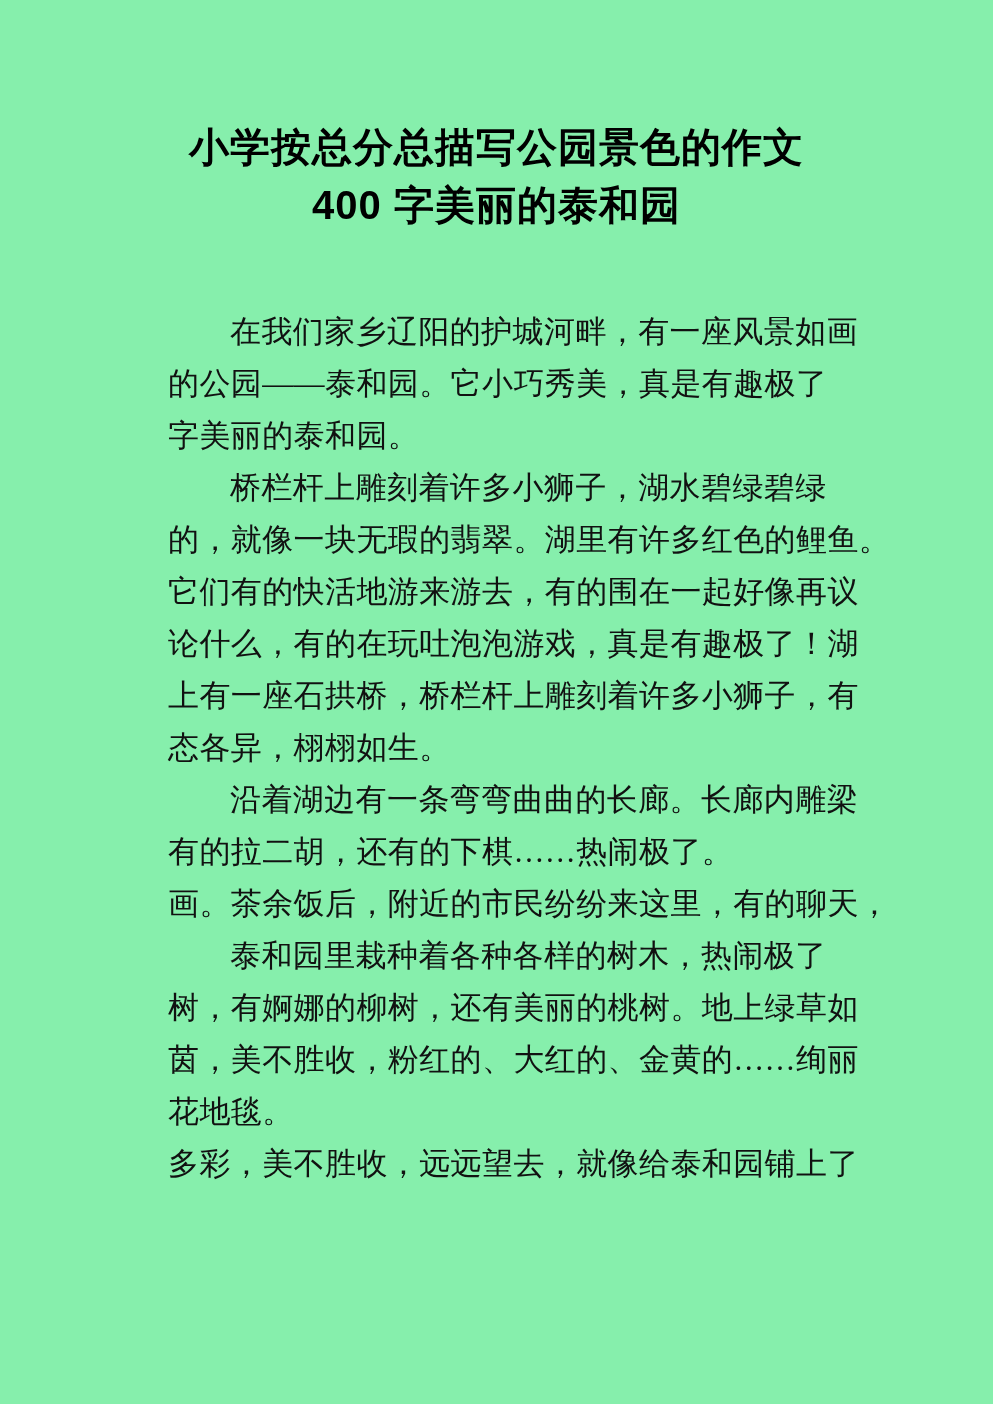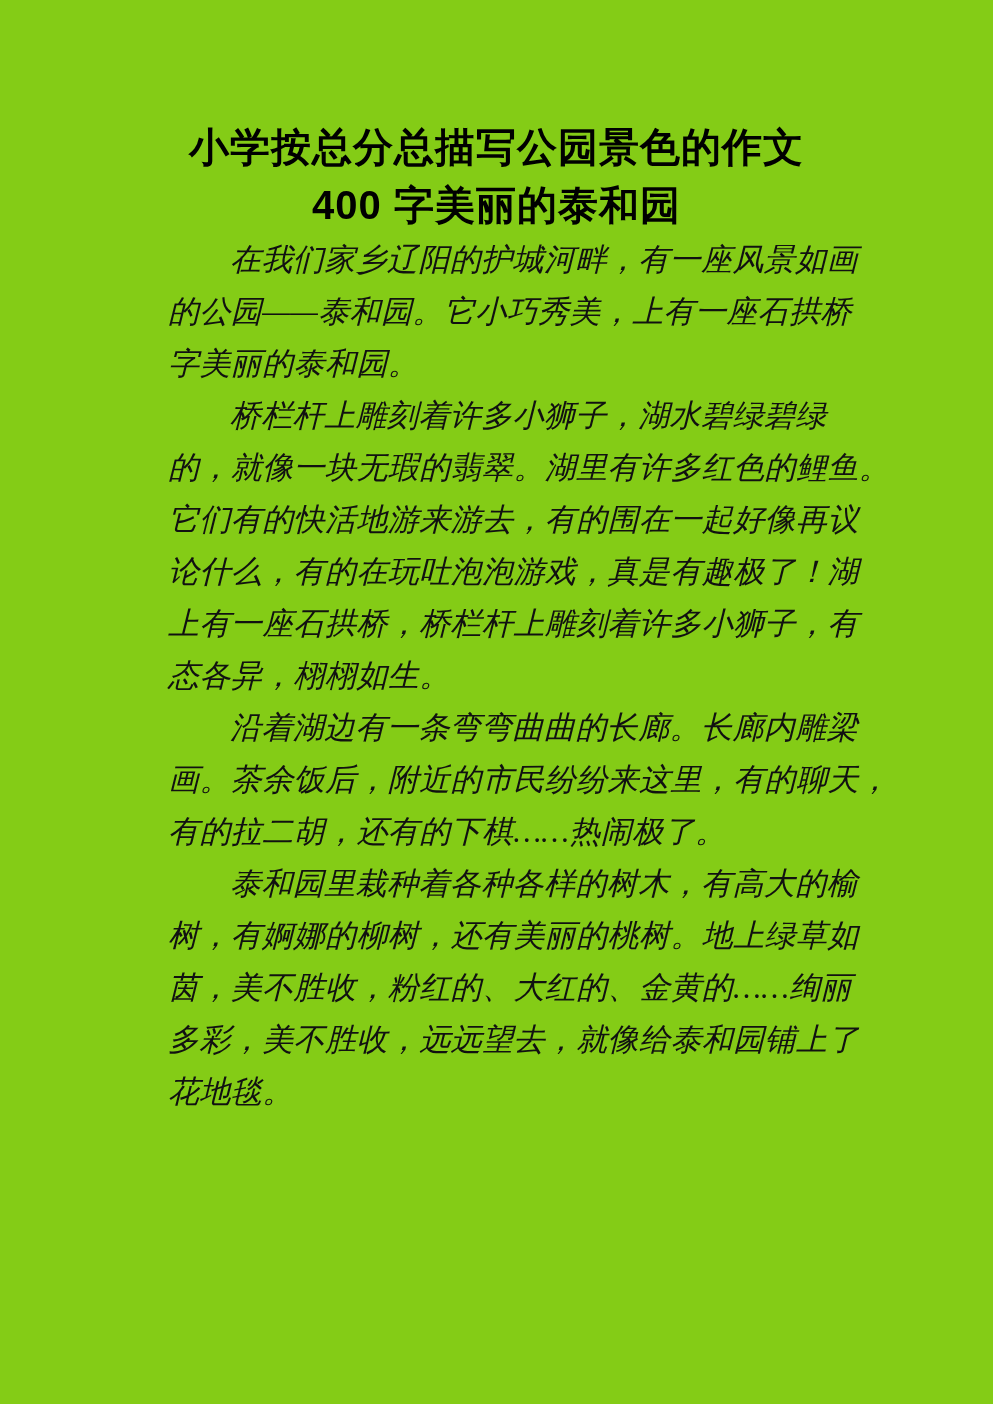--- a/index.html
+++ b/index.html
@@ -2,37 +2,37 @@
 <html><head>
 <meta charset="utf-8">
 <style>
   * { margin: 0; padding: 0; box-sizing: border-box; }
   html, body { background: #ffffff; }
   .page {
     position: relative;
     width: 993px;
     height: 1404px;
     margin: 0 auto;
-    background: #84cc16;
+    background: #86efac;
     overflow: hidden;
   }
   .doc-title {
     padding-top: 118px;
     text-align: center;
     font-family: "Liberation Sans", "DejaVu Sans", sans-serif;
     font-weight: bold;
     font-size: 40px;
     line-height: 58px;
     color: #000000;
     letter-spacing: 1px;
   }
   .doc-body {
+    margin-top: 72px;
     padding-left: 168px;
     padding-right: 64px;
-    font-style: italic;
   }
   .line {
     font-family: "Liberation Serif", "DejaVu Serif", serif;
     font-size: 31px;
     line-height: 52px;
     color: #111111;
     white-space: pre;
     letter-spacing: 0.4px;
   }
   .line.indent {
@@ -46,41 +46,41 @@
 
   <div class="doc-title">
     <div>小学按总分总描写公园景色的作文</div>
     <div>400 字美丽的泰和园</div>
   </div>
 
   <div class="doc-body">
 
     <div>
       <div class="line indent">在我们家乡辽阳的护城河畔，有一座风景如画</div>
-      <div class="line">的公园——泰和园。它小巧秀美，上有一座石拱桥</div>
+      <div class="line">的公园——泰和园。它小巧秀美，真是有趣极了</div>
       <div class="line">字美丽的泰和园。</div>
     </div>
 
     <div>
       <div class="line indent">桥栏杆上雕刻着许多小狮子，湖水碧绿碧绿</div>
       <div class="line">的，就像一块无瑕的翡翠。湖里有许多红色的鲤鱼。</div>
       <div class="line">它们有的快活地游来游去，有的围在一起好像再议</div>
       <div class="line">论什么，有的在玩吐泡泡游戏，真是有趣极了！湖</div>
       <div class="line">上有一座石拱桥，桥栏杆上雕刻着许多小狮子，有</div>
       <div class="line">态各异，栩栩如生。</div>
     </div>
 
     <div>
       <div class="line indent">沿着湖边有一条弯弯曲曲的长廊。长廊内雕梁</div>
+      <div class="line">有的拉二胡，还有的下棋……热闹极了。</div>
       <div class="line">画。茶余饭后，附近的市民纷纷来这里，有的聊天，</div>
-      <div class="line">有的拉二胡，还有的下棋……热闹极了。</div>
     </div>
 
     <div>
-      <div class="line indent">泰和园里栽种着各种各样的树木，有高大的榆</div>
+      <div class="line indent">泰和园里栽种着各种各样的树木，热闹极了</div>
       <div class="line">树，有婀娜的柳树，还有美丽的桃树。地上绿草如</div>
       <div class="line">茵，美不胜收，粉红的、大红的、金黄的……绚丽</div>
+      <div class="line">花地毯。</div>
       <div class="line">多彩，美不胜收，远远望去，就像给泰和园铺上了</div>
-      <div class="line">花地毯。</div>
     </div>
 
   </div>
 </div>
 
 </body></html>

